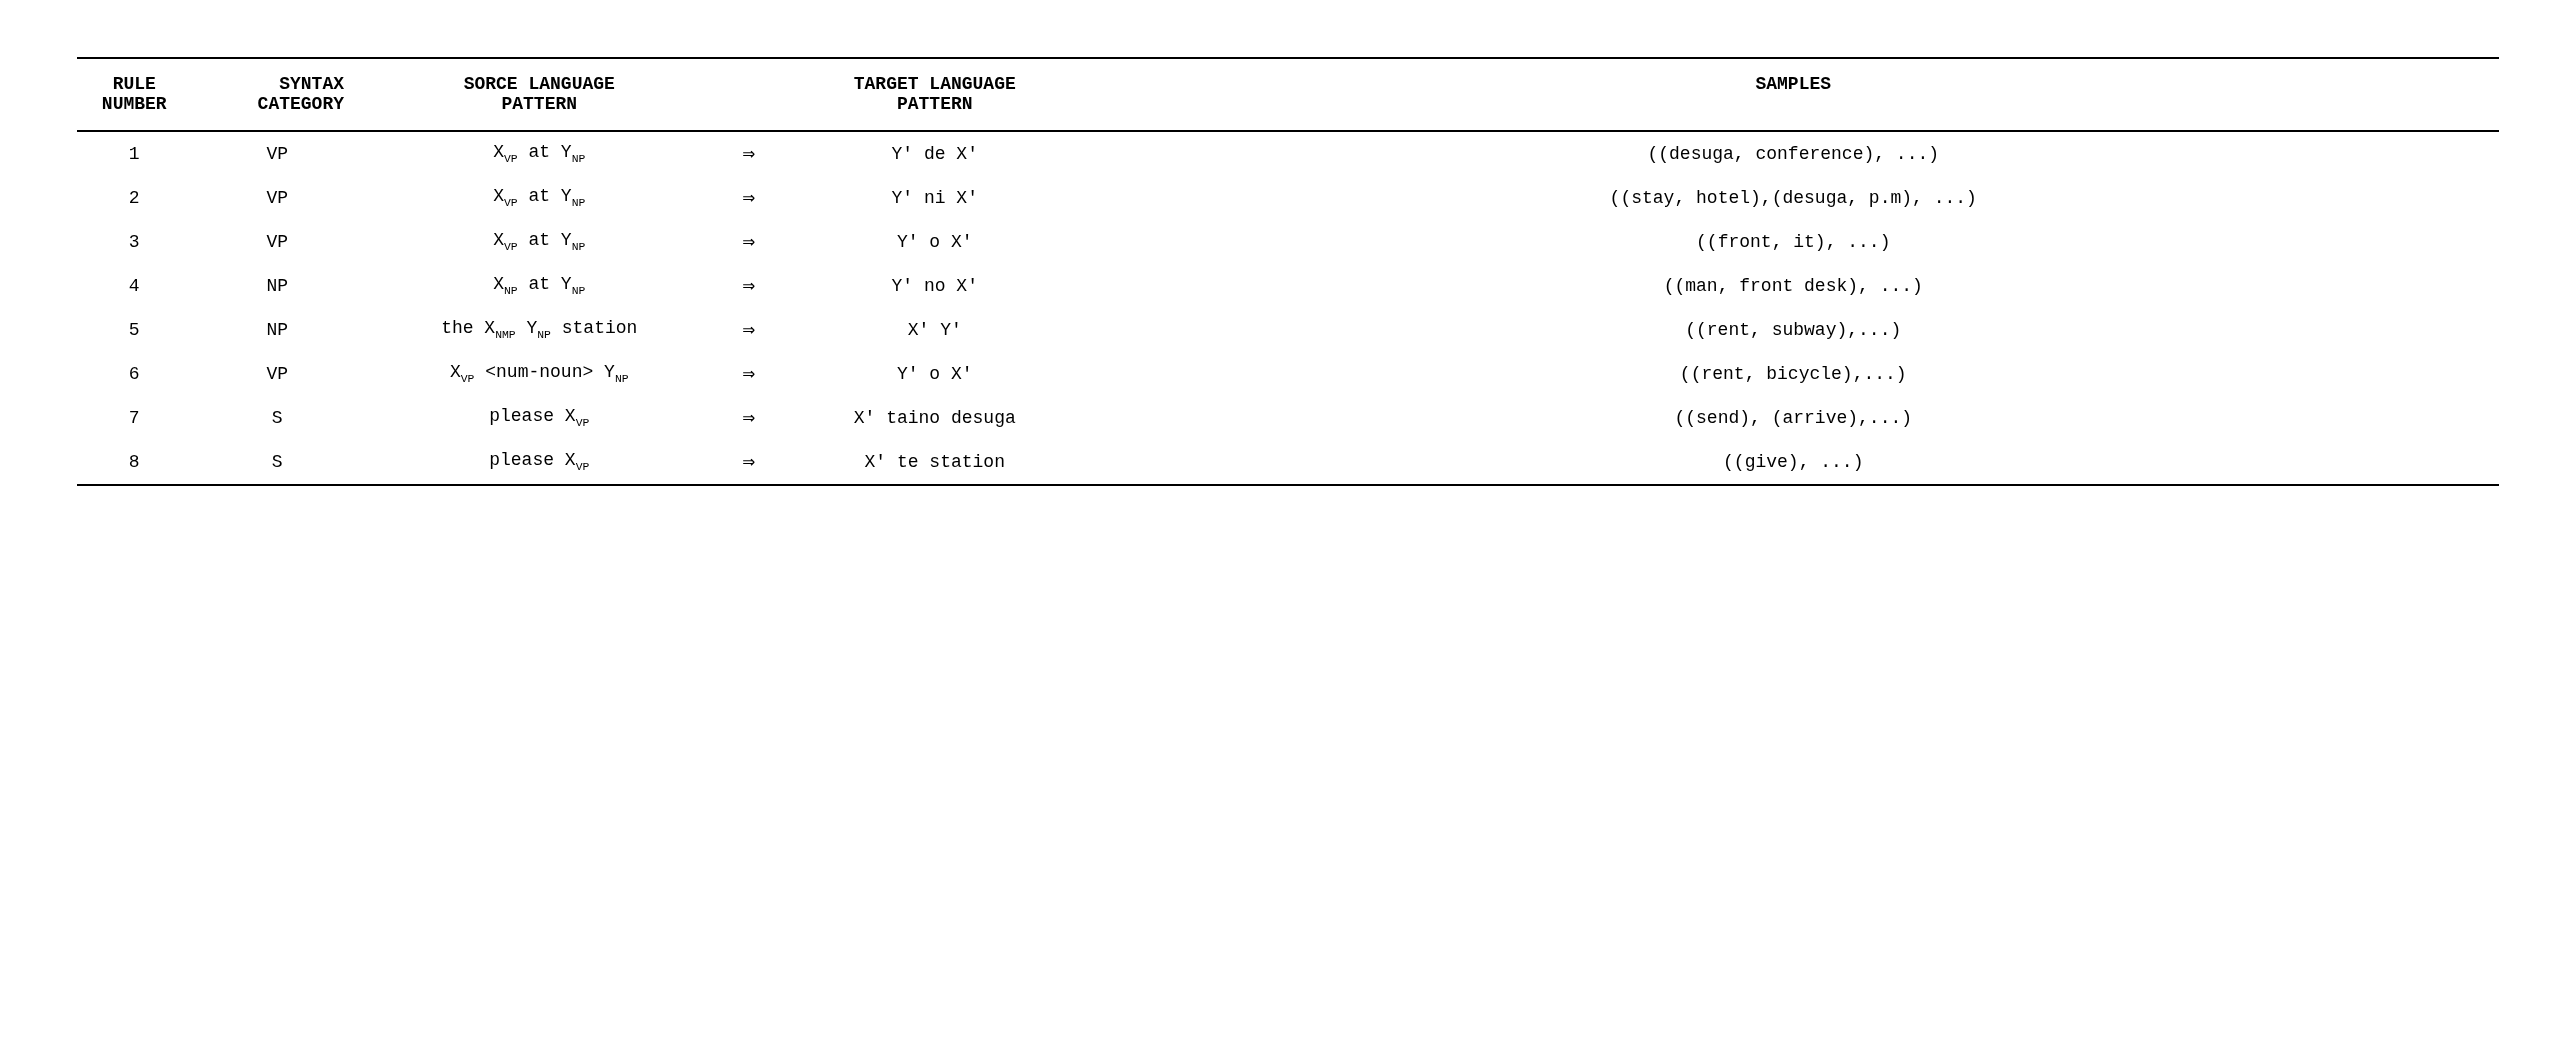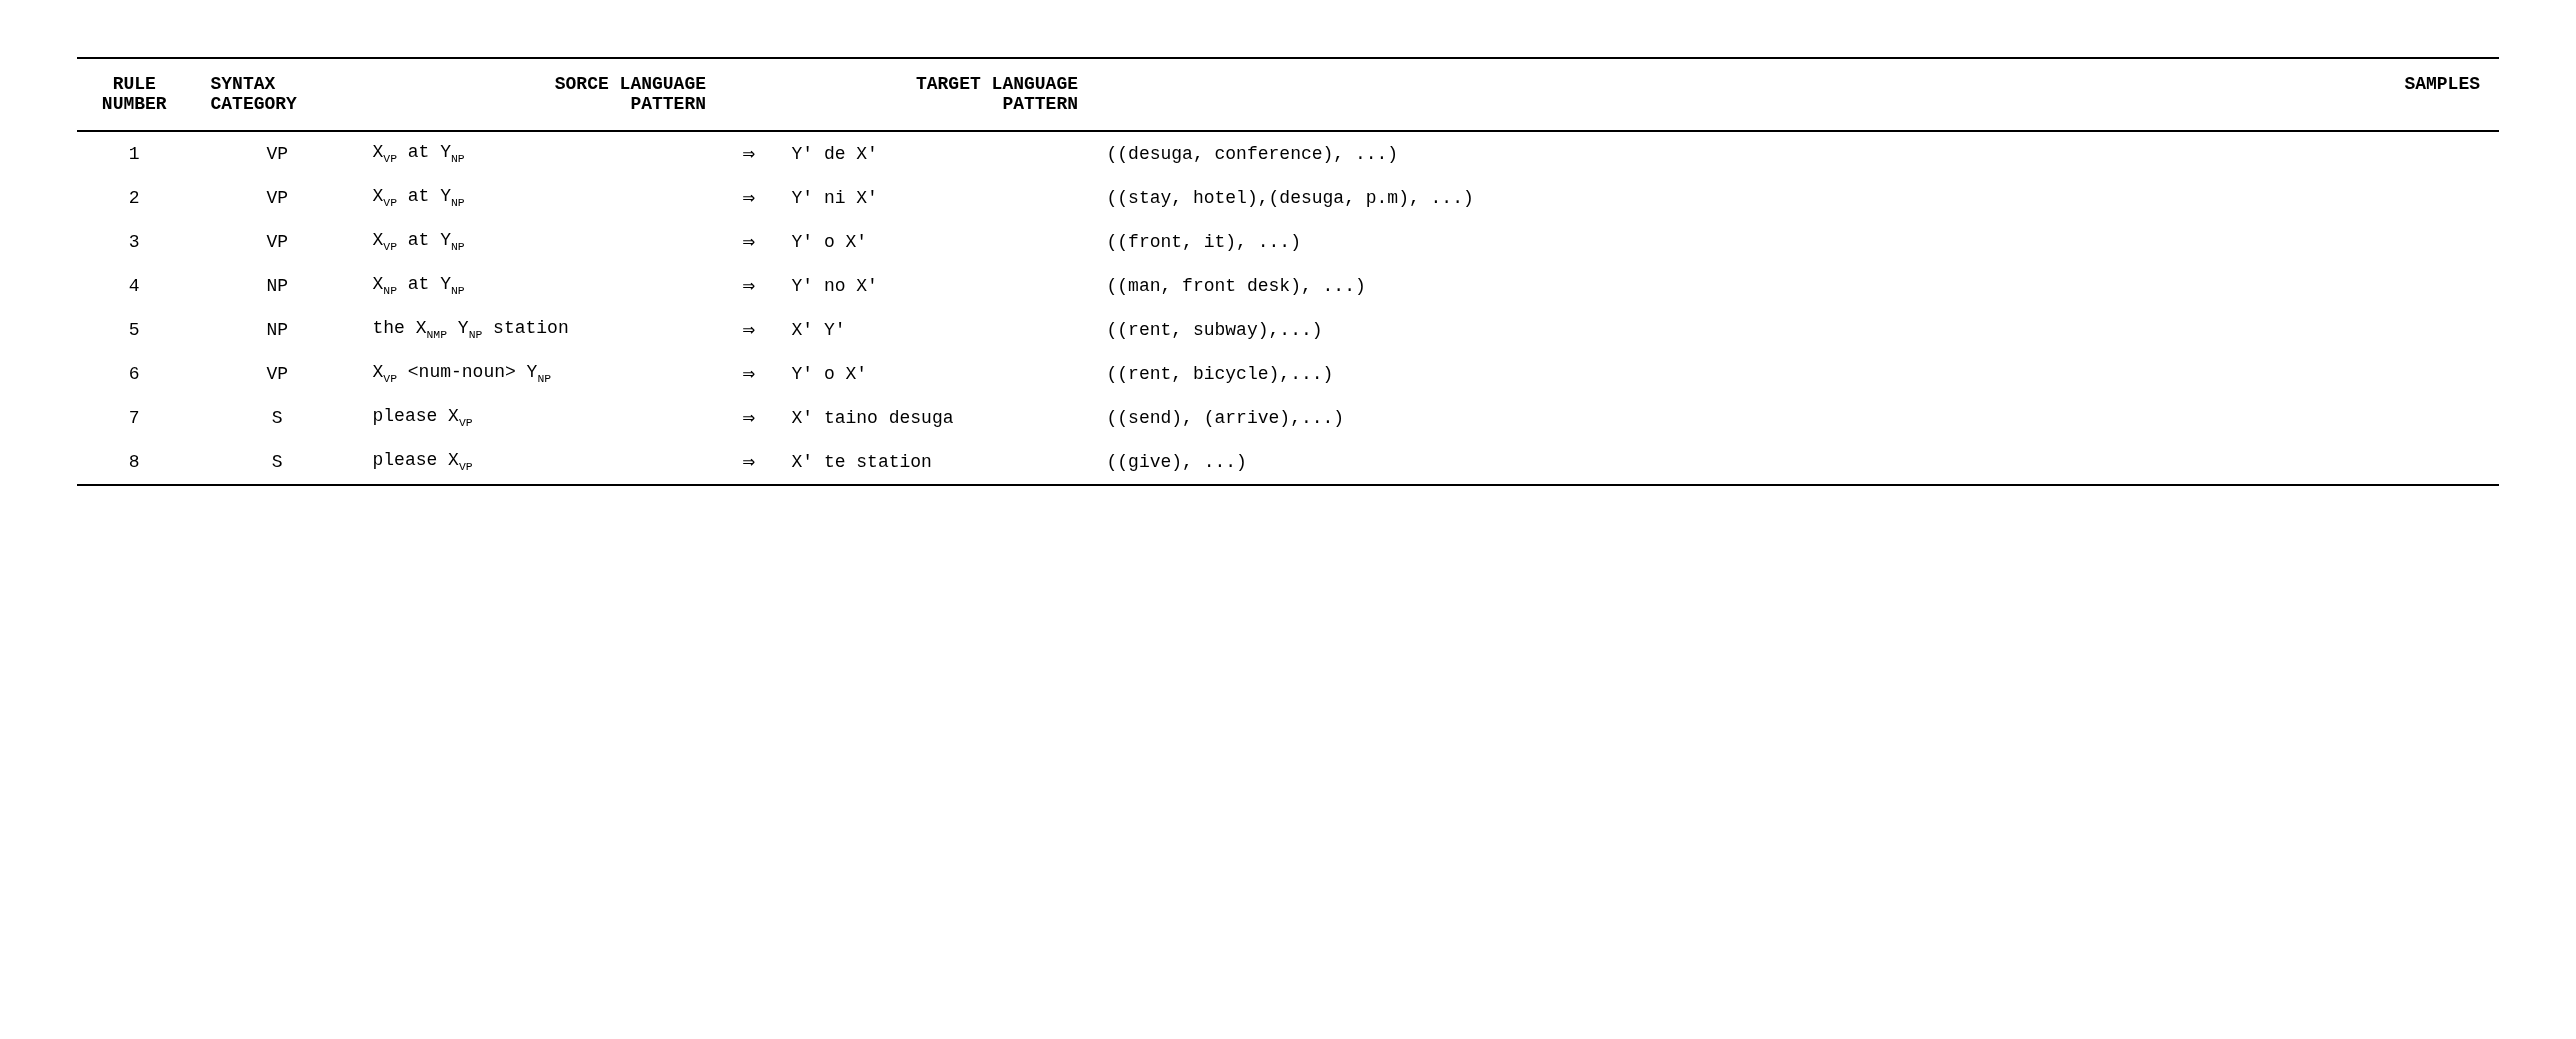--- a/index.html
+++ b/index.html
@@ -33,40 +33,40 @@
 
     thead tr {
       border-top: 2.4px solid #000;
       border-bottom: 2.4px solid #000;
     }
 
     thead th {
       font-family: 'Courier New', Courier, monospace;
       font-size: 18px;
       font-weight: bold;
-      text-align: right;
+      text-align: center;
       padding: 15.3px 19px 15.3px 9.5px;
       vertical-align: top;
       white-space: nowrap;
     }
 
     tbody tr:last-child td {
       border-bottom: 2.4px solid #000;
     }
 
     tbody td {
       font-family: 'Courier New', Courier, monospace;
       font-size: 18px;
-      text-align: left;
+      text-align: center;
       padding: 9.5px 19px 9.5px 9.5px;
       vertical-align: middle;
     }
 
     .col-rule { width: 124px; text-align: center; }
-    .col-syntax { width: 162px; text-align: left; }
+    .col-syntax { width: 162px; text-align: right; }
     .col-source { width: 362px; }
     .col-arrow { width: 57px; text-align: center; }
     .col-target { width: 315px; }
     .col-samples { width: auto; }
 
     td.col-rule, td.col-syntax {
       text-align: center;
     }
 
     .arrow {

